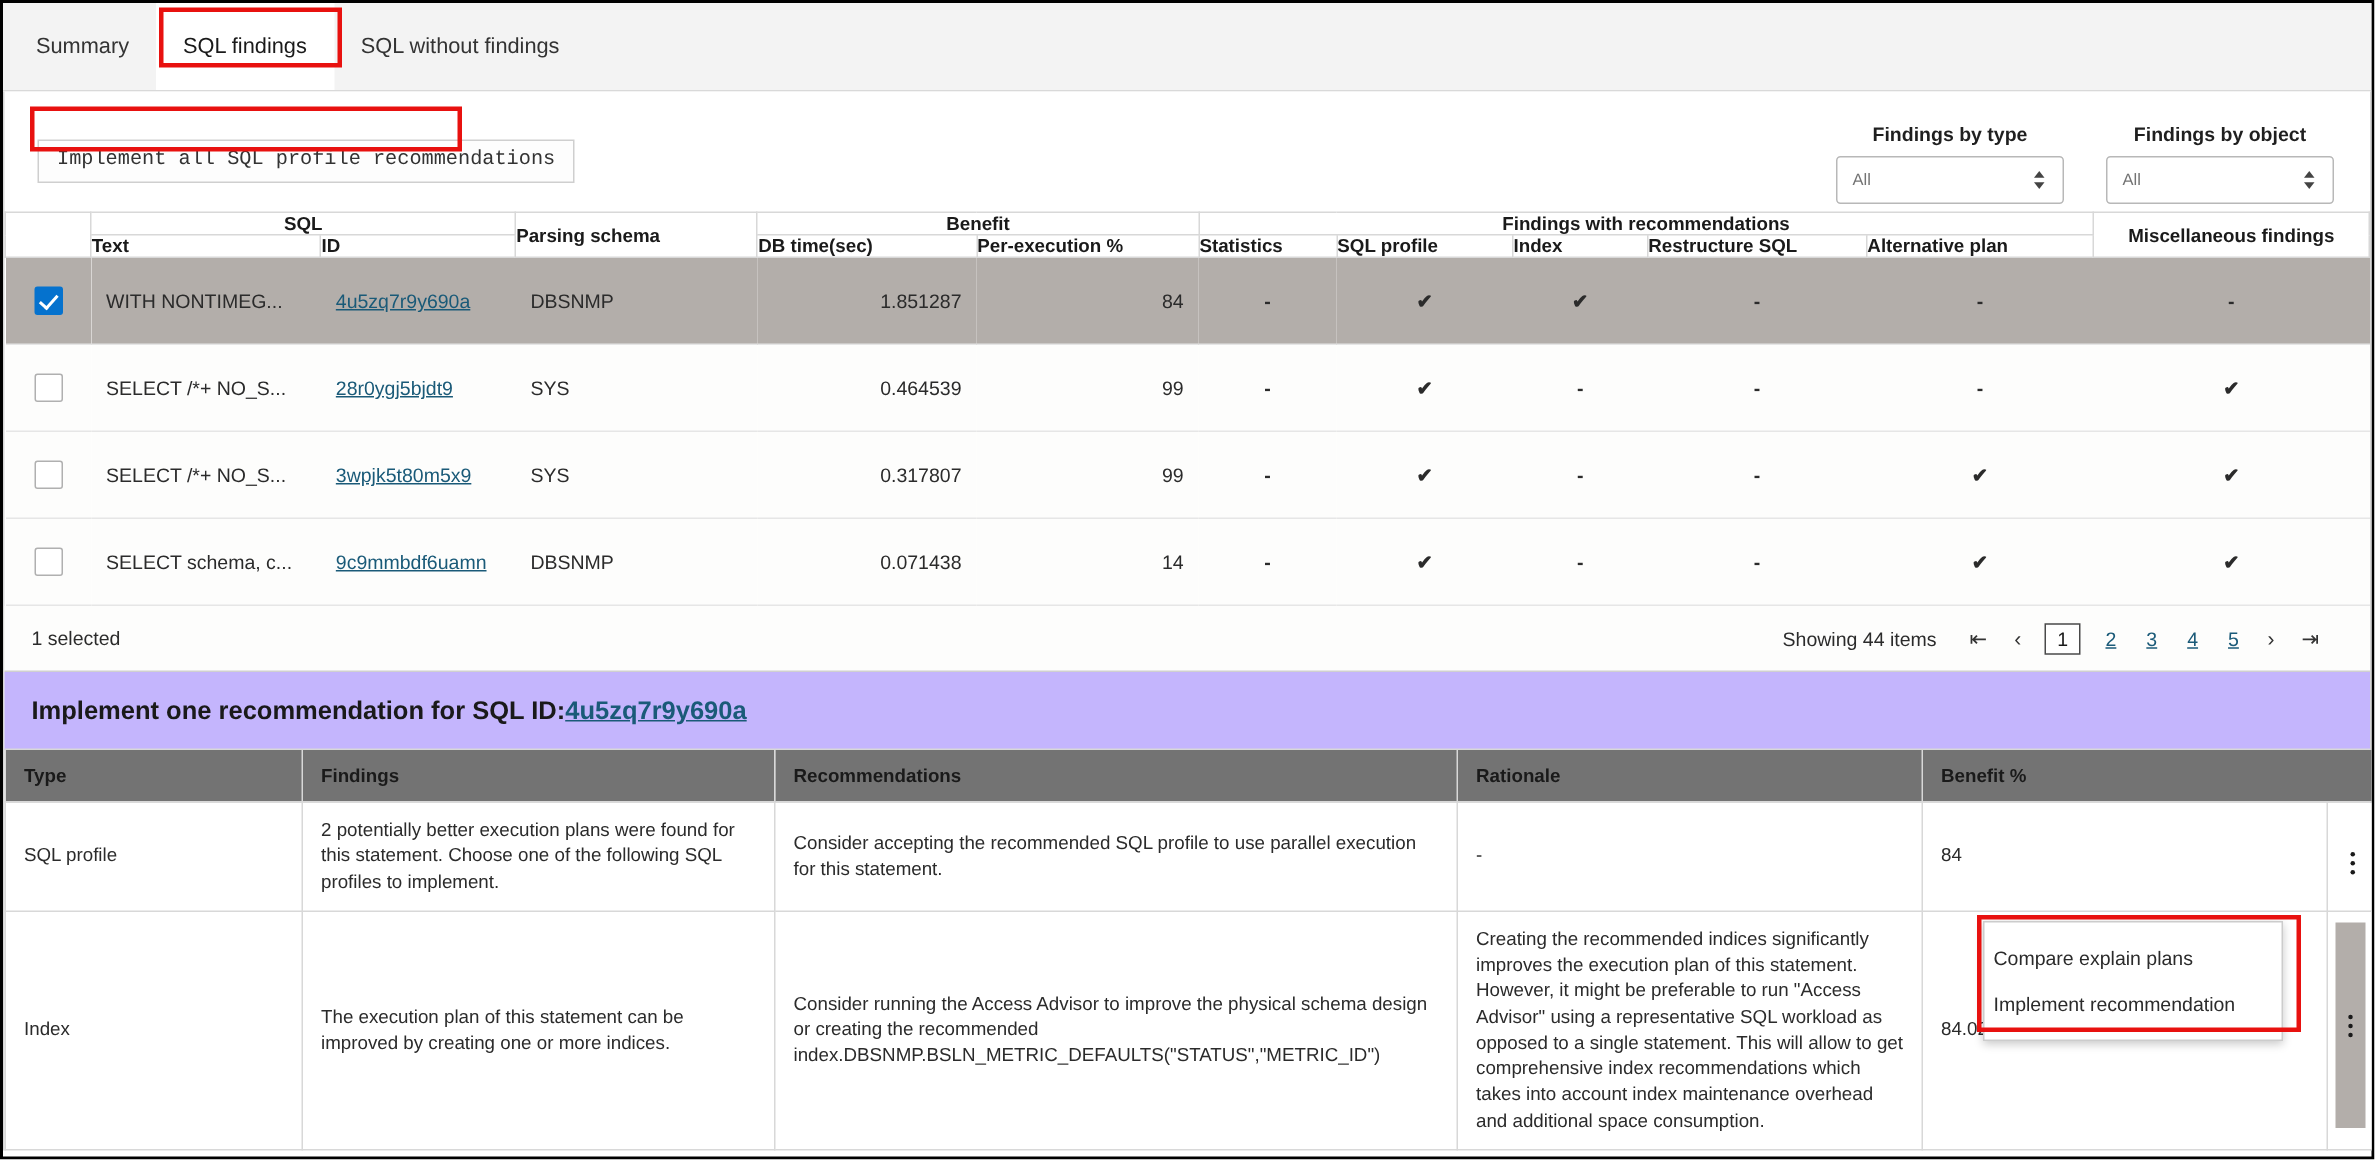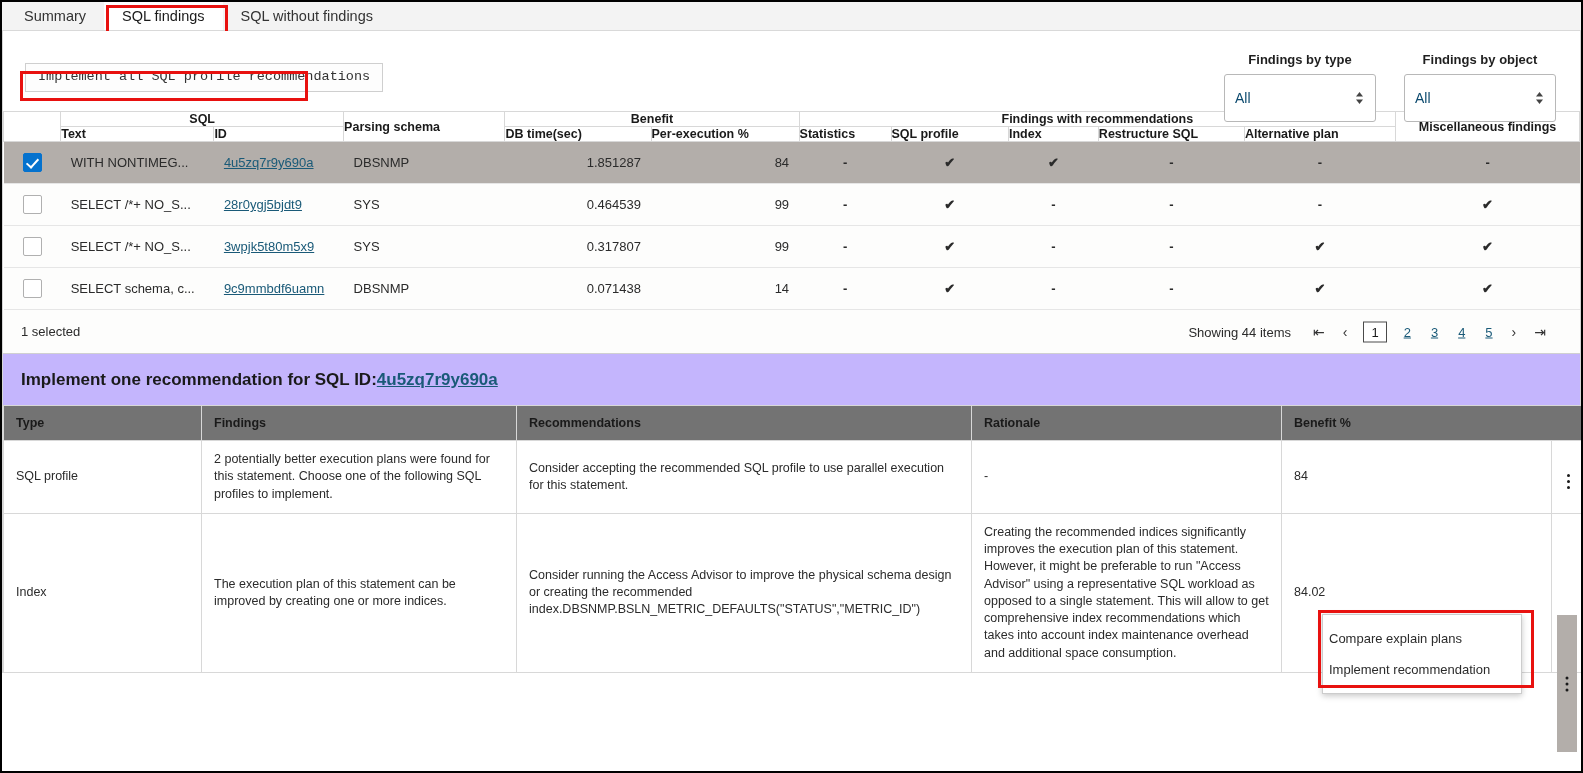--- a/index.html
+++ b/index.html
@@ -15,21 +15,21 @@
     background: #ffffff;
     border: 2px solid #000000;
     overflow: hidden;
     font-size: 13px;
     color: #252525;
   }
 
   
   .tabbar {
     position: relative;
-    height: 29px;
+    height: 59px;
     background: #f3f3f3;
     border-bottom: 1px solid #d9d9d9;
     display: flex;
     align-items: stretch;
     padding-left: 4px;
   }
   .tab {
     display: flex;
     align-items: center;
     padding: 0 18px;
@@ -94,29 +94,29 @@
   }
   .filter { width: 152px; }
   .filter-label {
     font-size: 13px;
     font-weight: bold;
     color: #1f1f1f;
     margin-bottom: 7px;
   }
   .filter-select {
     position: relative;
-    height: 48px;
+    height: 32px;
     border: 1px solid #b8b8b8;
     border-radius: 3px;
     background: #ffffff;
     display: flex;
     align-items: center;
     padding: 0 10px;
-    font-size: 14px;
-    color: #0c4a6e;
+    font-size: 11px;
+    color: #737373;
     cursor: pointer;
   }
   .spinner {
     position: absolute;
     right: 10px; top: 50%;
     transform: translateY(-50%);
     display: flex;
     flex-direction: column;
     line-height: 0;
   }
@@ -140,21 +140,21 @@
     vertical-align: middle;
     text-align: left;
     padding: 8px 10px;
     white-space: nowrap;
   }
   .hdr.center { text-align: center; }
   .grid tbody td {
     font-size: 13px;
     color: #2b2b2b;
     padding: 0 10px;
-    height: 42px;
+    height: 58px;
     vertical-align: middle;
     background: #fdfdfc;
     border-left: none;
     border-right: none;
     border-top: 1px solid #e6e6e6;
     border-bottom: 1px solid #e6e6e6;
   }
   .grid tbody tr.selected td {
     background: #b3aeaa;
   }

